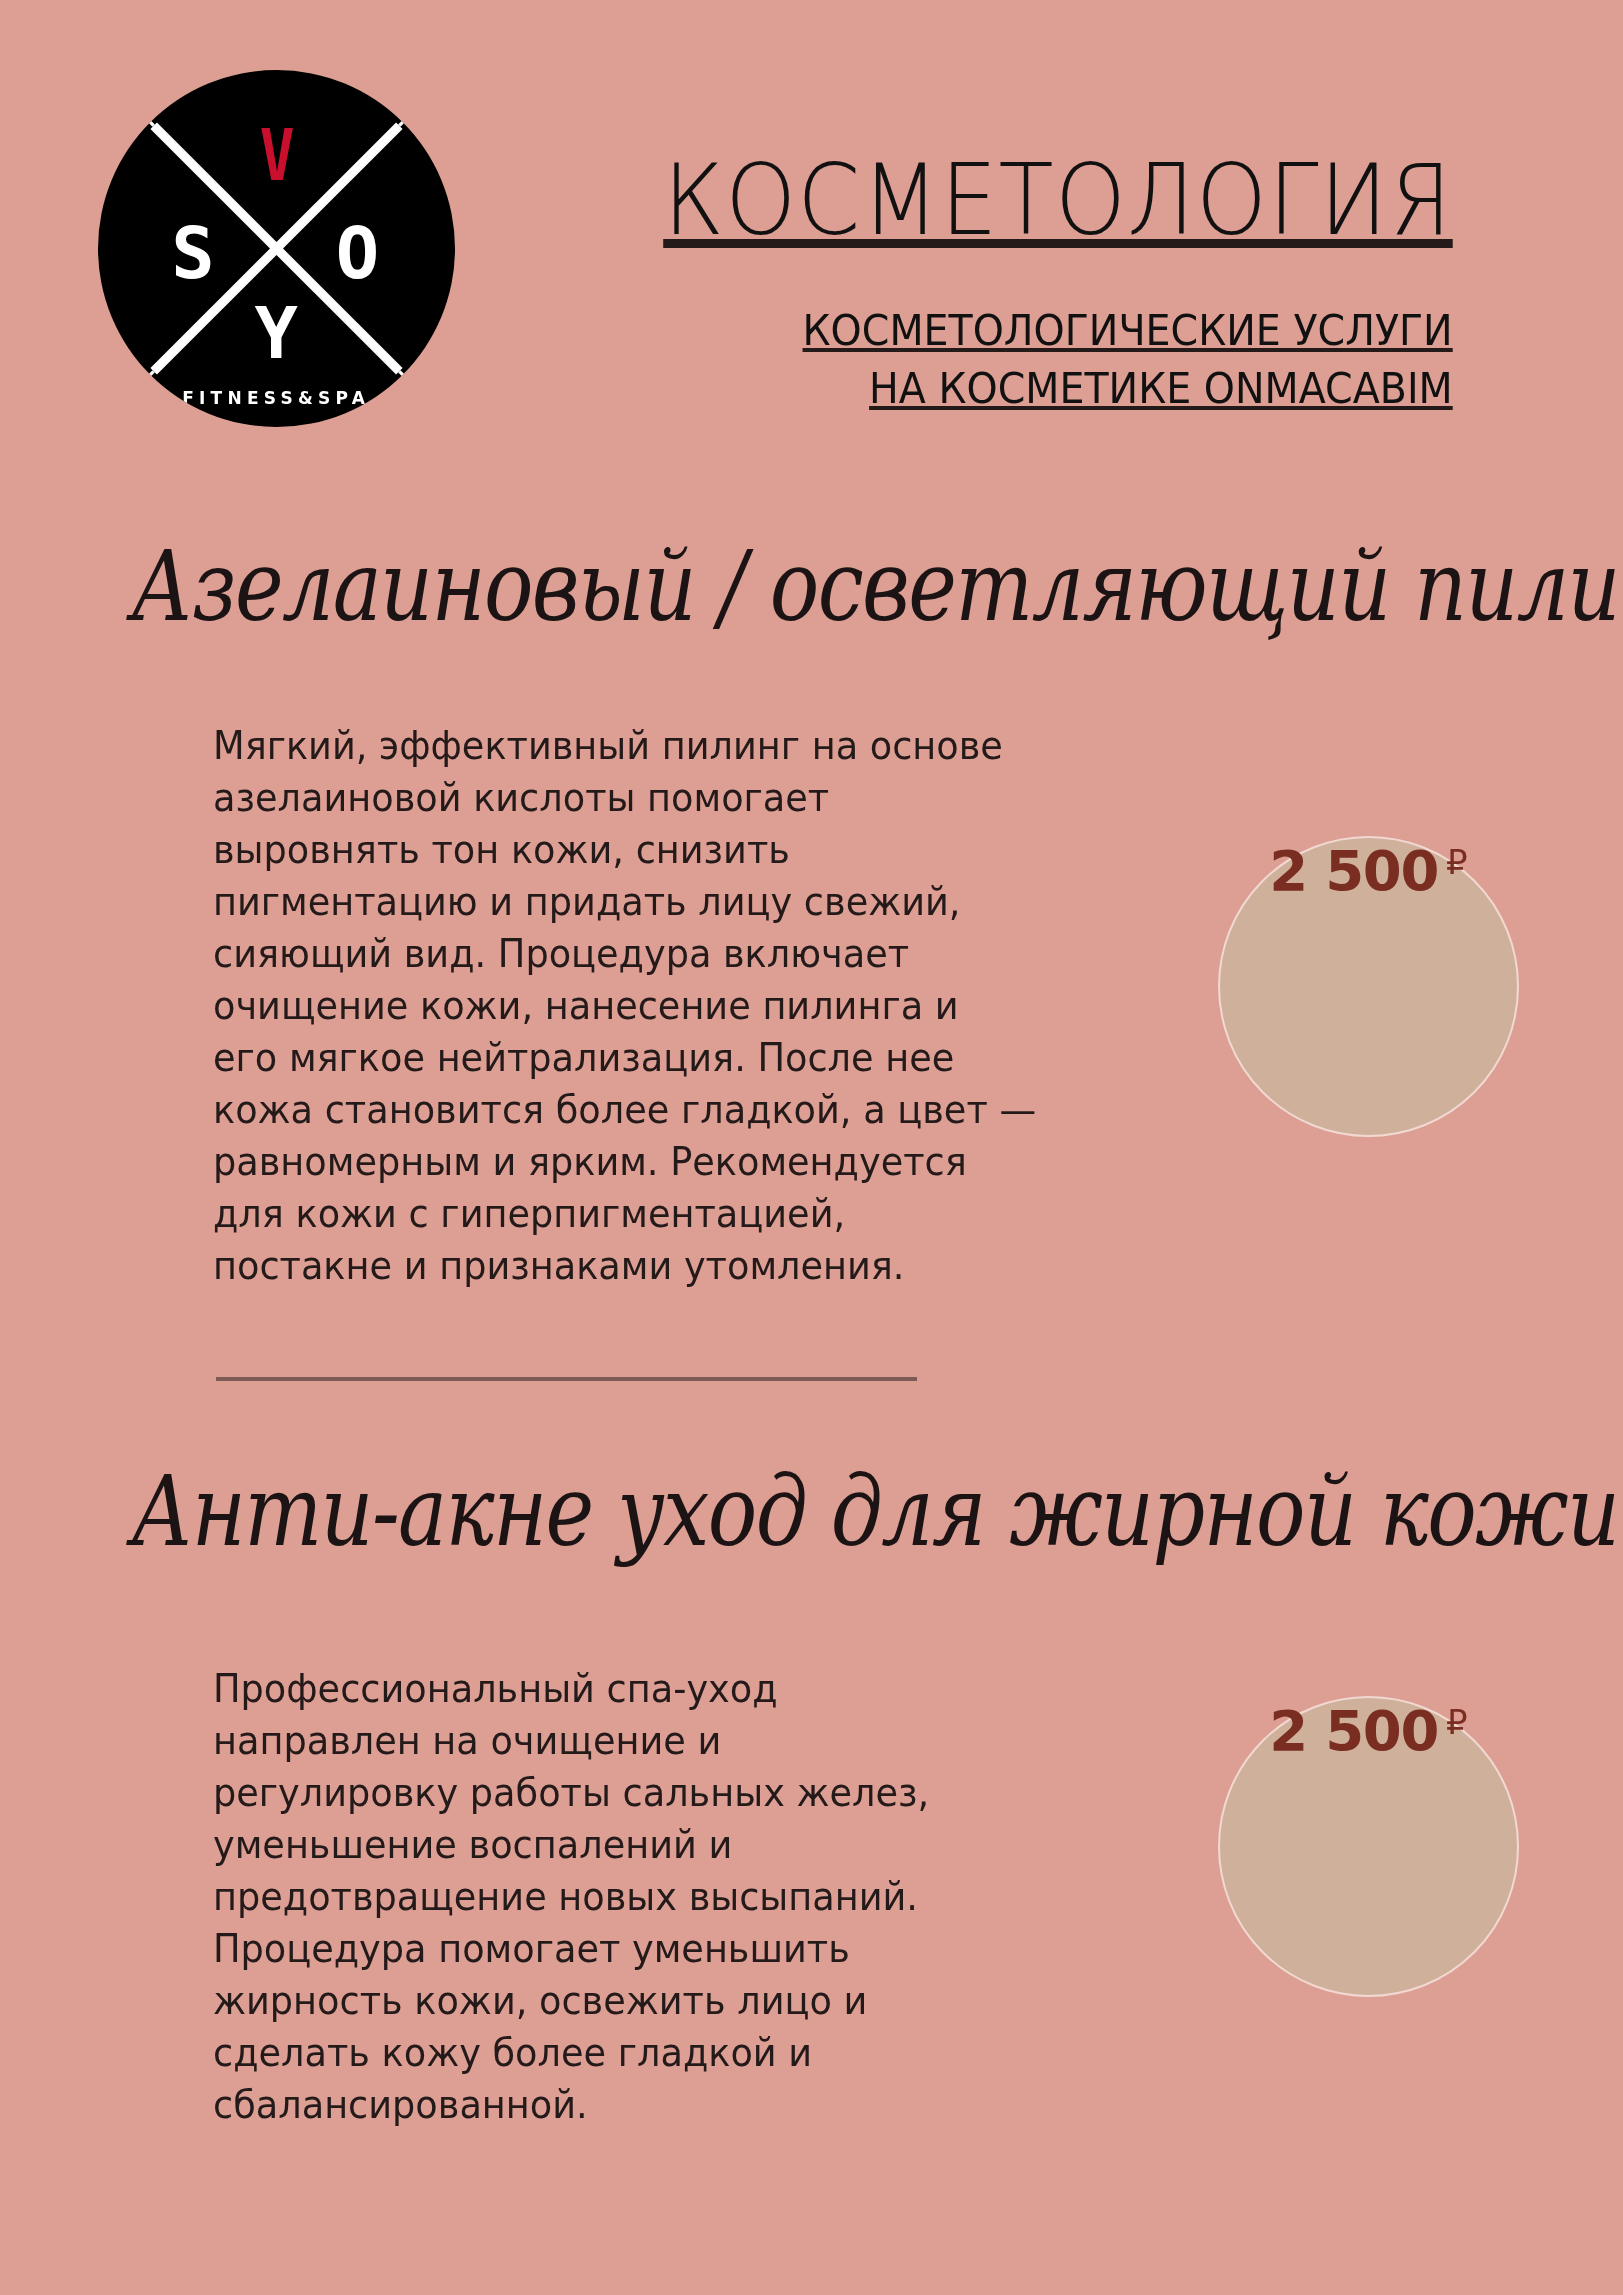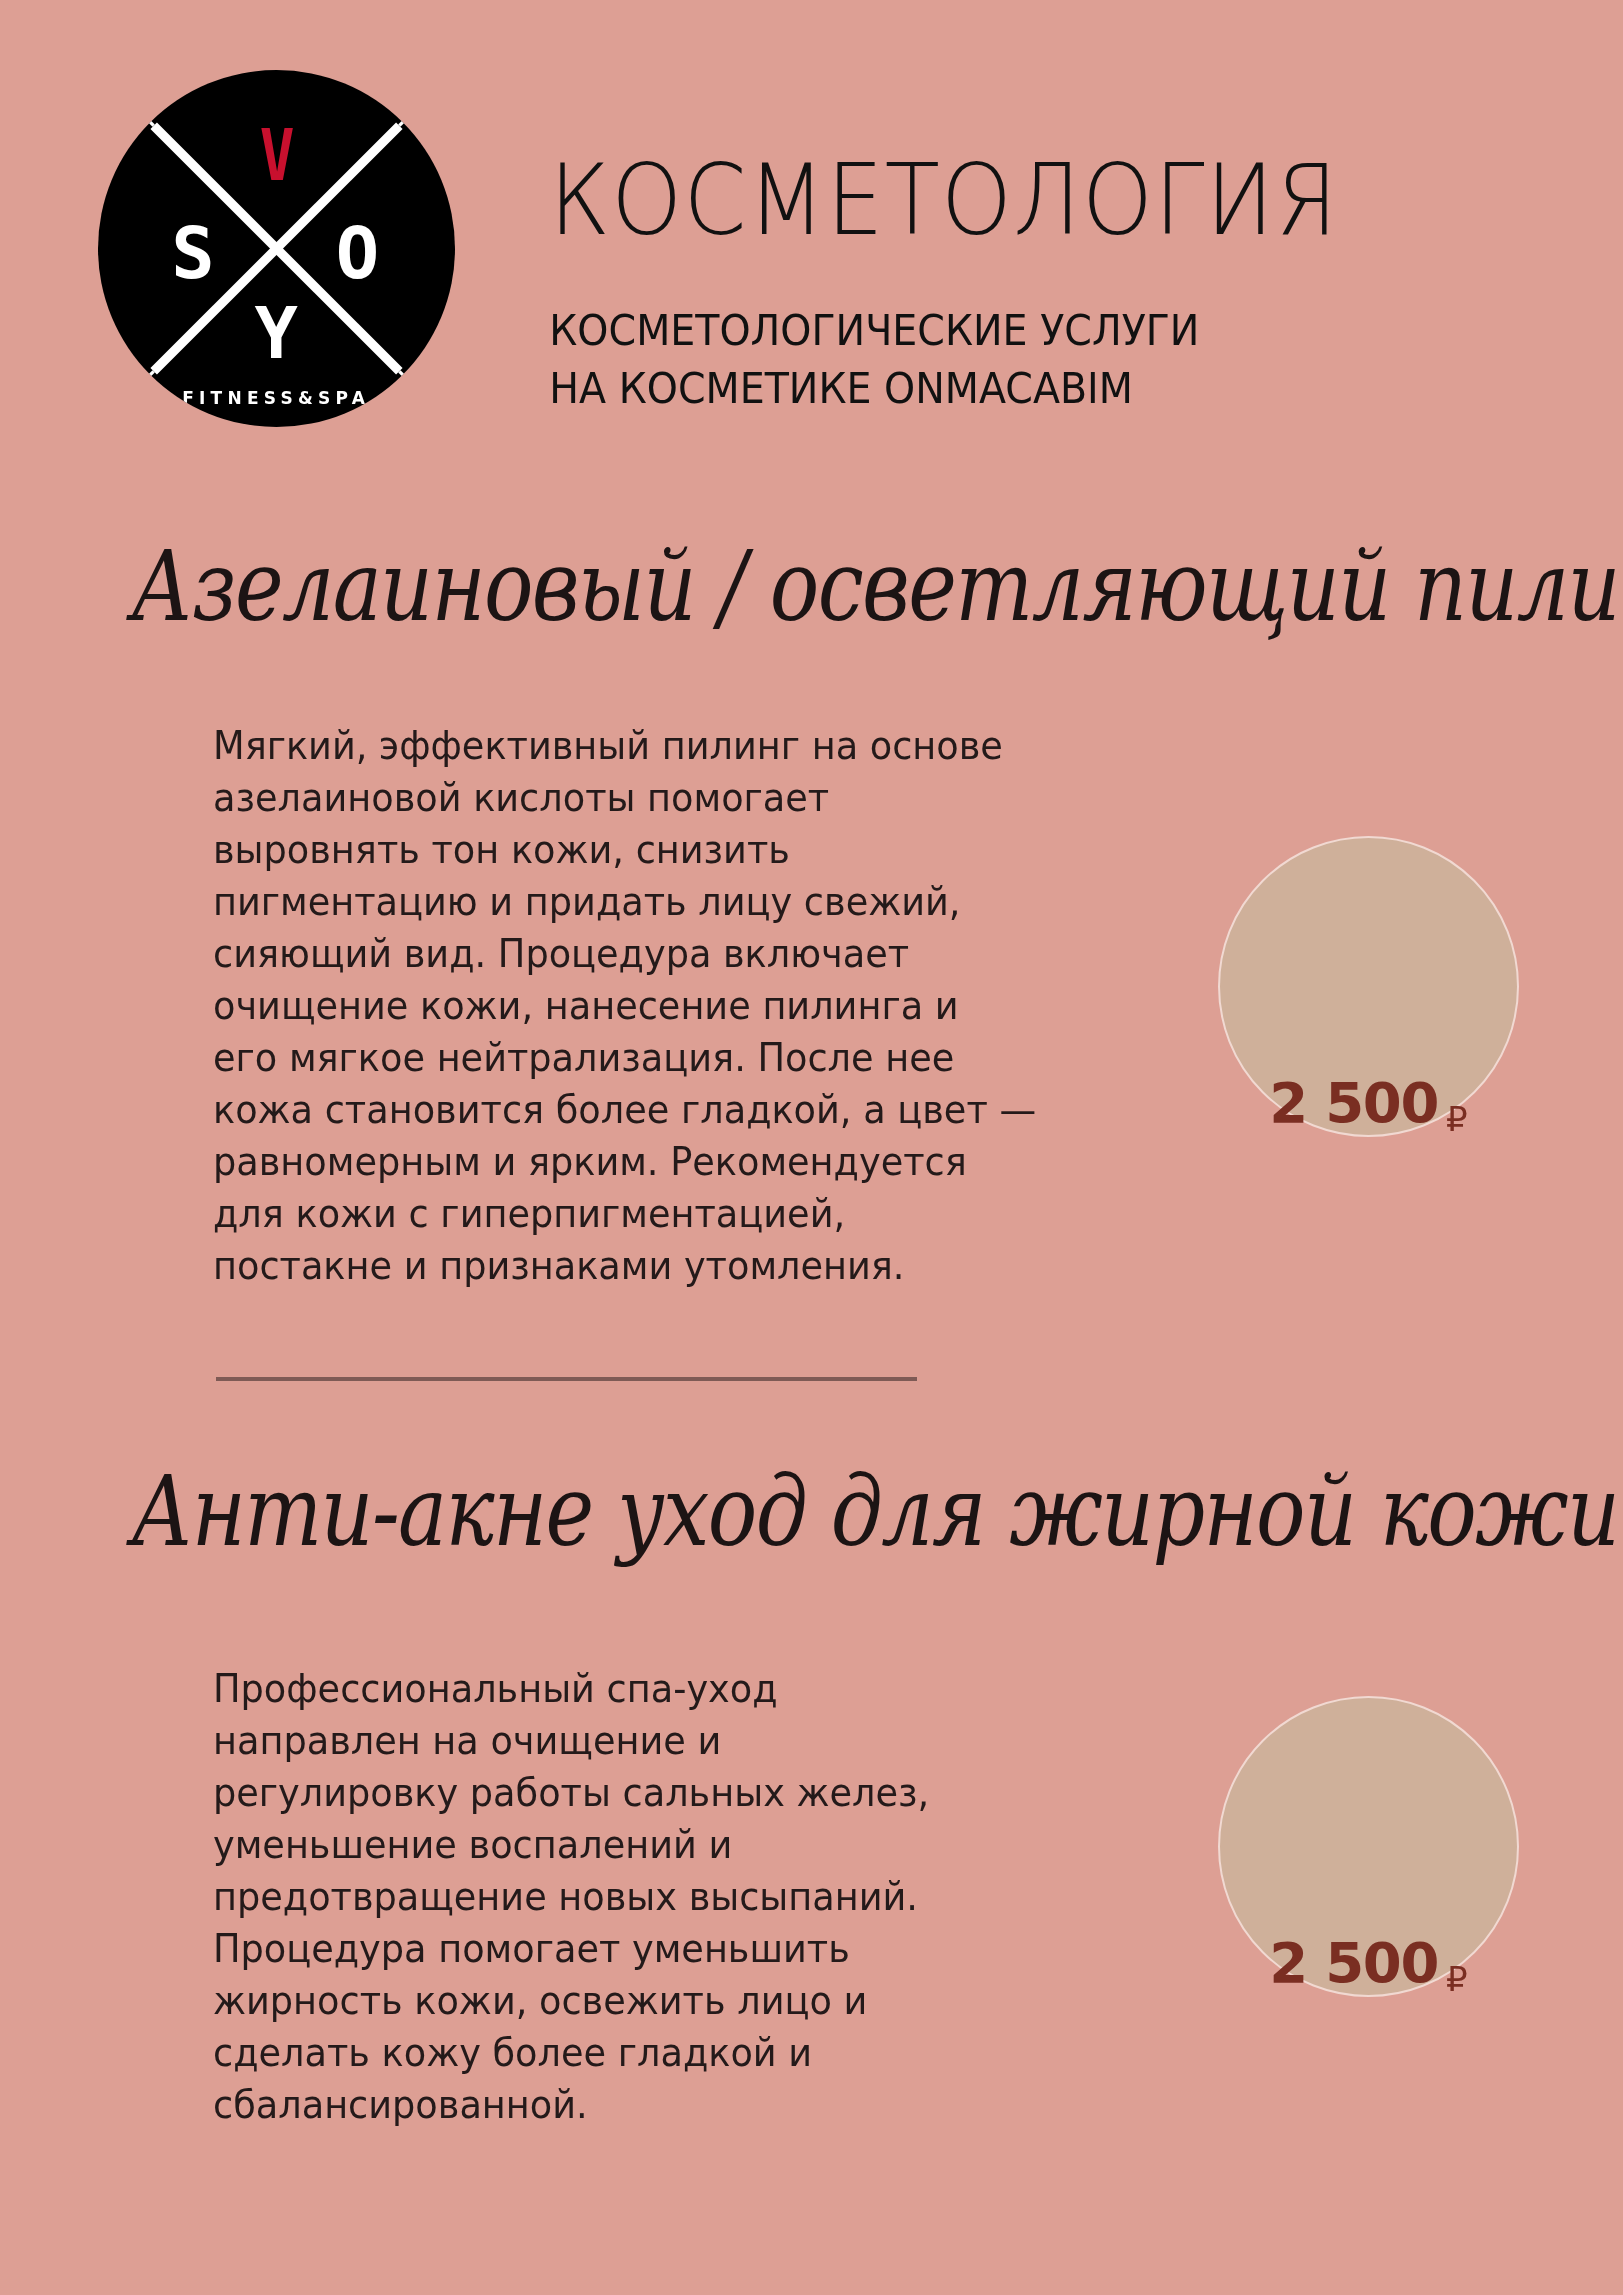--- a/index.html
+++ b/index.html
@@ -13,21 +13,22 @@
   }
   .logo {
     position: absolute; left: 98px; top: 70px;
     width: 357px; height: 357px; border-radius: 50%;
     background: #000;
     overflow: hidden;
   }
   .logo svg { width: 100%; height: 100%; display: block; }
   .header {
     position: absolute; left: 510px; top: 151px; width: 982px;
-    text-align: left;
+    text-align: right;
+    text-decoration: underline;
   }
   .header .title {
     font-family: "DejaVu Sans", sans-serif;
     font-weight: 300; font-size: 98px; line-height: 1;
     letter-spacing: 1.3px; color: #111;
     transform: scaleX(0.92); transform-origin: center;
     white-space: nowrap;
   }
   .header .subtitle {
     margin-top: 52px;
@@ -48,21 +49,21 @@
     font-size: 39px; line-height: 52px; color: #241a1a;
     transform: scaleX(0.94); transform-origin: left top;
   }
   .service-desc div { white-space: nowrap; }
   .price-circle {
     position: absolute; left: 1218px;
     width: 301px; height: 301px; border-radius: 50%;
     background: #cfb09a;
     border: 2.6px solid #f1d9d2;
     box-sizing: border-box;
-    display: flex; align-items: flex-end; justify-content: center;
+    display: flex; align-items: flex-start; justify-content: center;
   }
   .price-value {
     font-weight: bold; font-size: 56px; color: #7a2e22;
     letter-spacing: -1.3px;
   }
   .price-currency {
     font-size: 34px; color: #7a2e22; margin-left: 7.9px;
     position: relative; top: 3.9px;
   }
   .divider {

